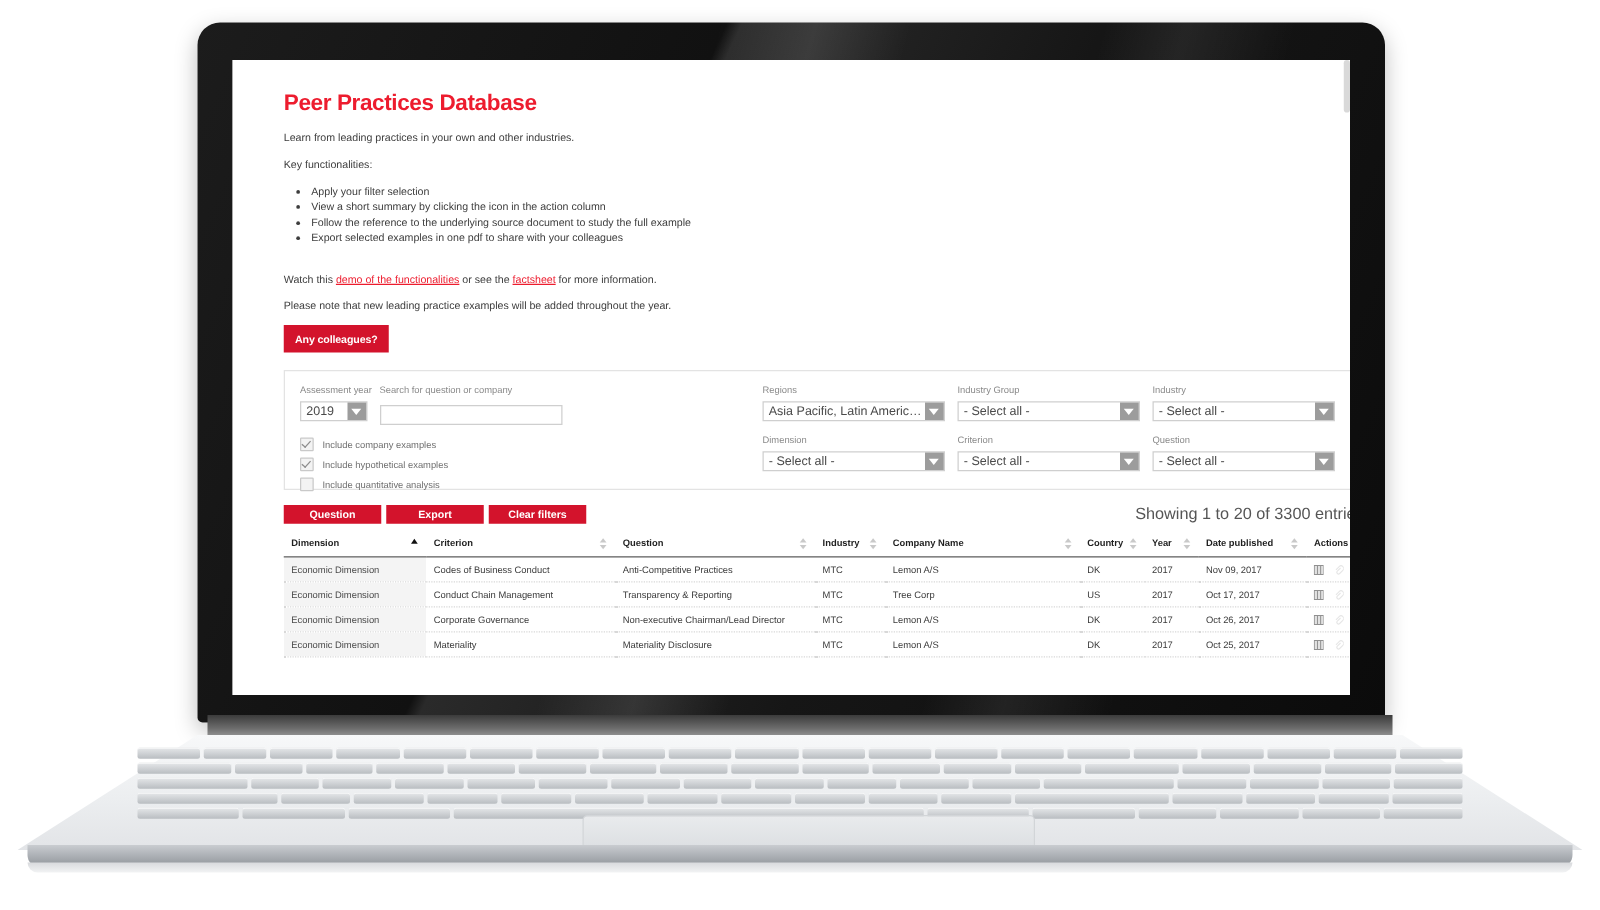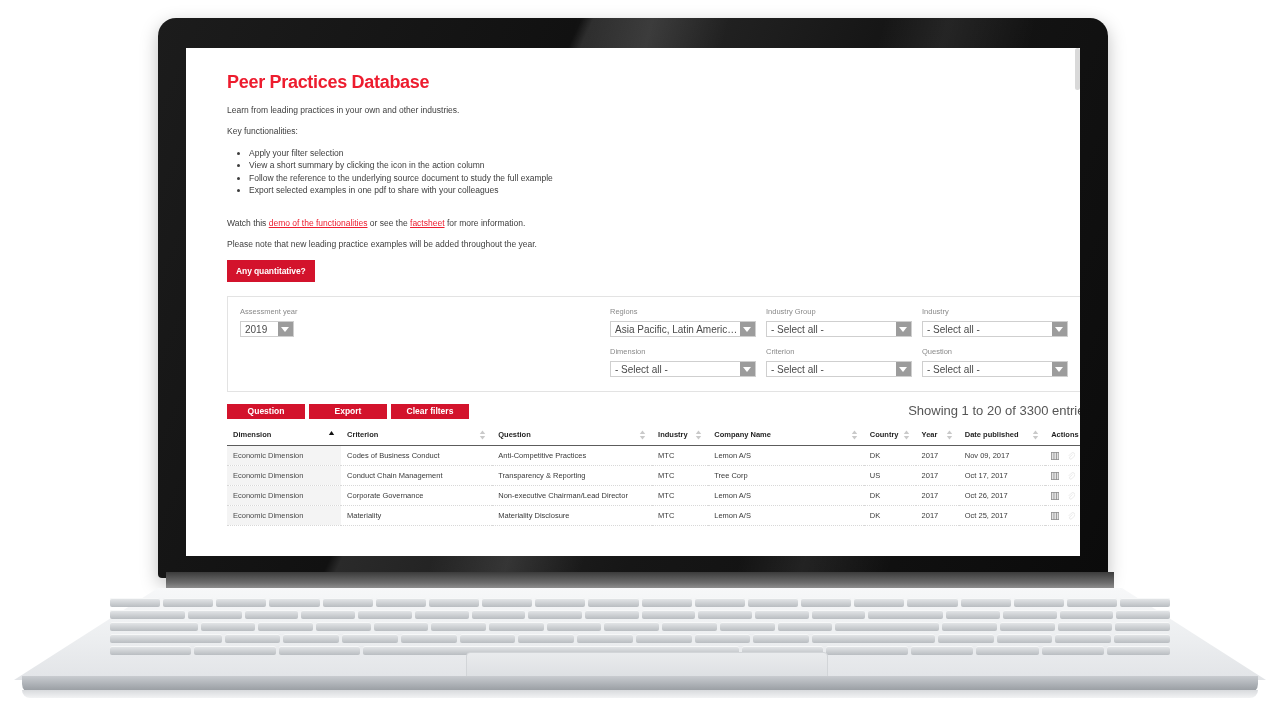--- a/index.html
+++ b/index.html
@@ -203,36 +203,54 @@
                 <li>Follow the reference to the underlying source document to study the full example</li>
                 <li>Export selected examples in one pdf to share with your colleagues</li>
               </ul>
 
             <p class="para">
               <span>Watch this </span><a class="inline" href="#">demo of the functionalities</a><span> or see the </span><a class="inline" href="#">factsheet</a><span> for more information.</span>
             </p>
 
             <p class="para">Please note that new leading practice examples will be added throughout the year.</p>
 
-            <button class="btn-red">Any quantitative?</button>
+            <button class="btn-red">Any colleagues?</button>
 
             
             <div class="filter-panel">
 
               <div class="fcol left">
                 <div class="frow">
                   <div>
                     <span class="flabel">Assessment year</span>
                     <div class="sel year">
                       <span class="val">2019</span>
                       <span class="arrow"></span>
                     </div>
                   </div>
-                </div>
-
+                  <div>
+                    <span class="flabel">Search for question or company</span>
+                    <input class="txtin" type="text" placeholder="" style="">
+                  </div>
+                </div>
+
+                <div class="checks" id="checks-root">
+                    <div class="chk">
+                      <span class="cbox on"></span>
+                      <span>Include company examples</span>
+                    </div>
+                    <div class="chk">
+                      <span class="cbox on"></span>
+                      <span>Include hypothetical examples</span>
+                    </div>
+                    <div class="chk">
+                      <span class="cbox"></span>
+                      <span>Include quantitative analysis</span>
+                    </div>
+                  </div>
               </div>
 
               <div class="fcol mid">
                 <span class="flabel">Regions</span>
                 <div class="sel">
                   <span class="val">Asia Pacific, Latin America, Africa, Eu...</span>
                   <span class="arrow"></span>
                 </div>
                 <div class="fgap"></div>
                 <span class="flabel">Dimension</span>

